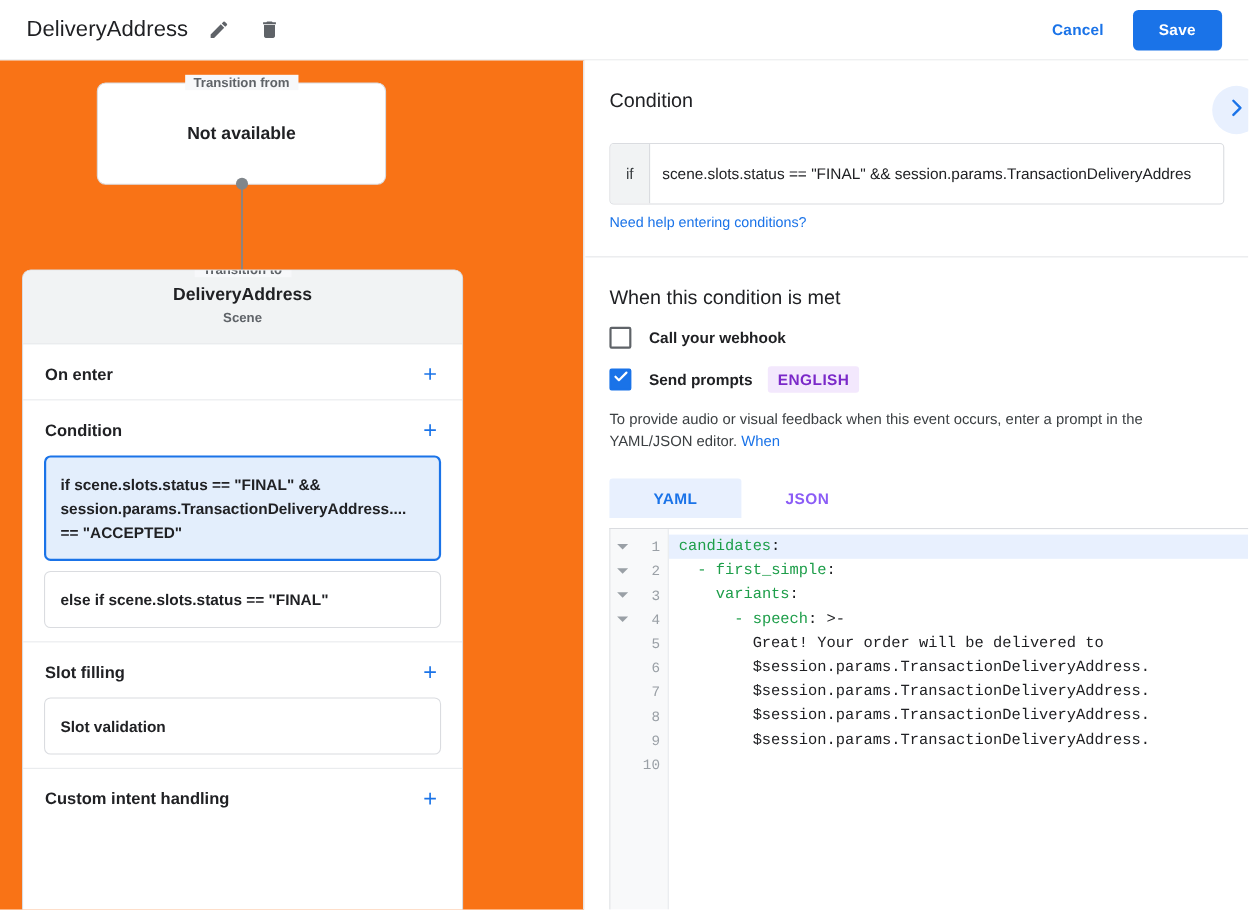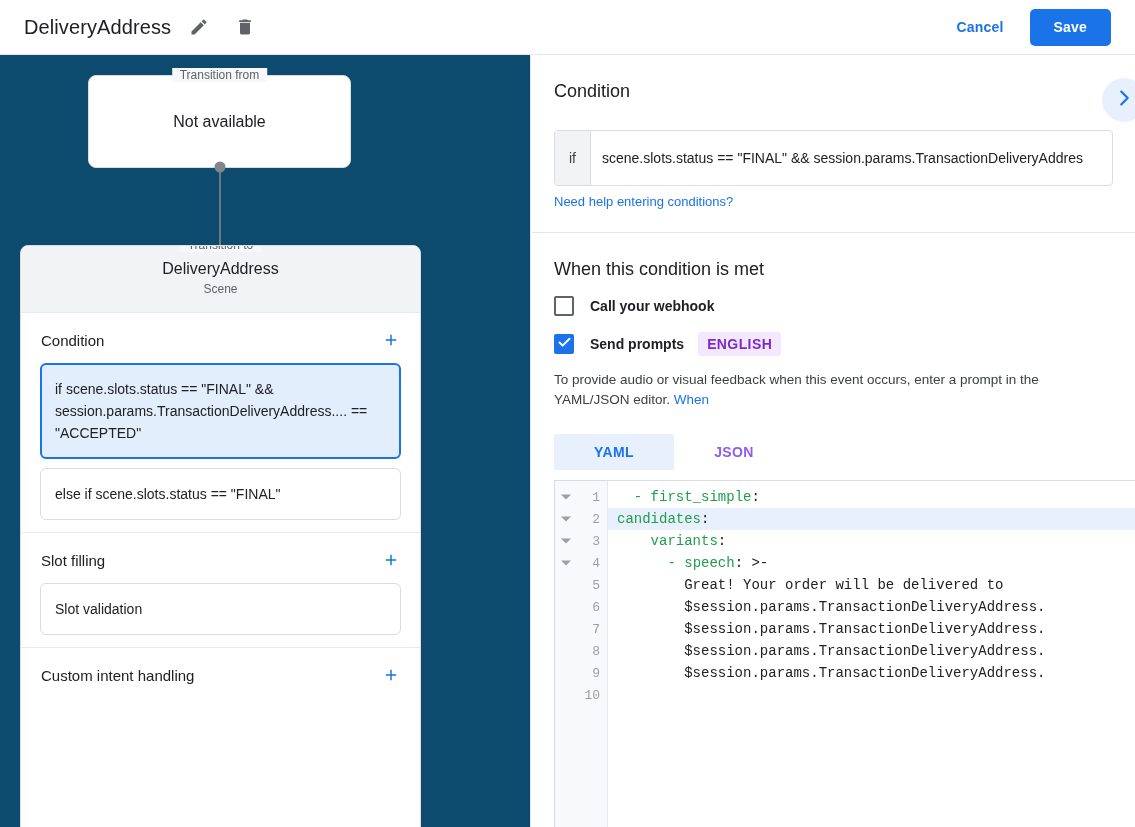--- a/index.html
+++ b/index.html
@@ -37,22 +37,23 @@
     margin-left: 14px; margin-right: 24px;
     background: #1a73e8; color: #fff; border: none; cursor: pointer;
     font-size: 14px; font-weight: bold; letter-spacing: .2px;
     padding: 0 24px; height: 37px; border-radius: 5px;
     font-family: "Liberation Sans", sans-serif;
   }
 
   
   .left-panel {
     position: absolute; left: 0; top: 55px; width: 531px; height: 772px;
-    background: #0c4a6e; border-right: 1px solid #e4e6e8;
+    background: #f97316; border-right: 1px solid #e4e6e8;
     overflow: hidden;
+    font-weight: bold;
   }
 
   
   .fld {
     position: absolute;
     border: 1px solid #dadce0; border-radius: 8px;
   }
   .fld-legend {
     position: absolute; top: -8px; left: 50%; transform: translateX(-50%);
     background: #f7f8fa; padding: 0 8px;
@@ -247,20 +248,30 @@
     </div>
 
     <div class="fld card-to">
       <div class="fld-legend">Transition to</div>
 
       <div class="to-head">
         <div class="to-head-title">DeliveryAddress</div>
         <div class="to-head-sub">Scene</div>
       </div>
 
+      <div class="sec">
+        <div class="sec-hdr">
+          <span class="sec-title">On enter</span>
+          <span class="plus">
+            <svg width="18" height="18" viewBox="0 0 24 24" fill="#1a73e8">
+                <path d="M19 13h-6v6h-2v-6H5v-2h6V5h2v6h6v2z"></path>
+              </svg>
+          </span>
+        </div>
+      </div>
 
       <div class="sec">
         <div class="sec-hdr">
           <span class="sec-title">Condition</span>
           <span class="plus">
             <svg width="18" height="18" viewBox="0 0 24 24" fill="#1a73e8">
                 <path d="M19 13h-6v6h-2v-6H5v-2h6V5h2v6h6v2z"></path>
               </svg>
           </span>
         </div>
@@ -378,22 +389,22 @@
             <span>8</span>
           </div>
           <div class="gln">
             <span>9</span>
           </div>
           <div class="gln">
             <span>10</span>
           </div>
         </div>
       <div class="code" id="code">
+          <div class="cl active"><span class="k">candidates</span>:</div>
           <div class="cl">  <span class="k">- first_simple</span>:</div>
-          <div class="cl active"><span class="k">candidates</span>:</div>
           <div class="cl">    <span class="k">variants</span>:</div>
           <div class="cl">      <span class="k">- speech</span>: &gt;-</div>
           <div class="cl">        Great! Your order will be delivered to</div>
           <div class="cl">        $session.params.TransactionDeliveryAddress.</div>
           <div class="cl">        $session.params.TransactionDeliveryAddress.</div>
           <div class="cl">        $session.params.TransactionDeliveryAddress.</div>
           <div class="cl">        $session.params.TransactionDeliveryAddress.</div>
           <div class="cl"></div>
         </div>
     </div>

